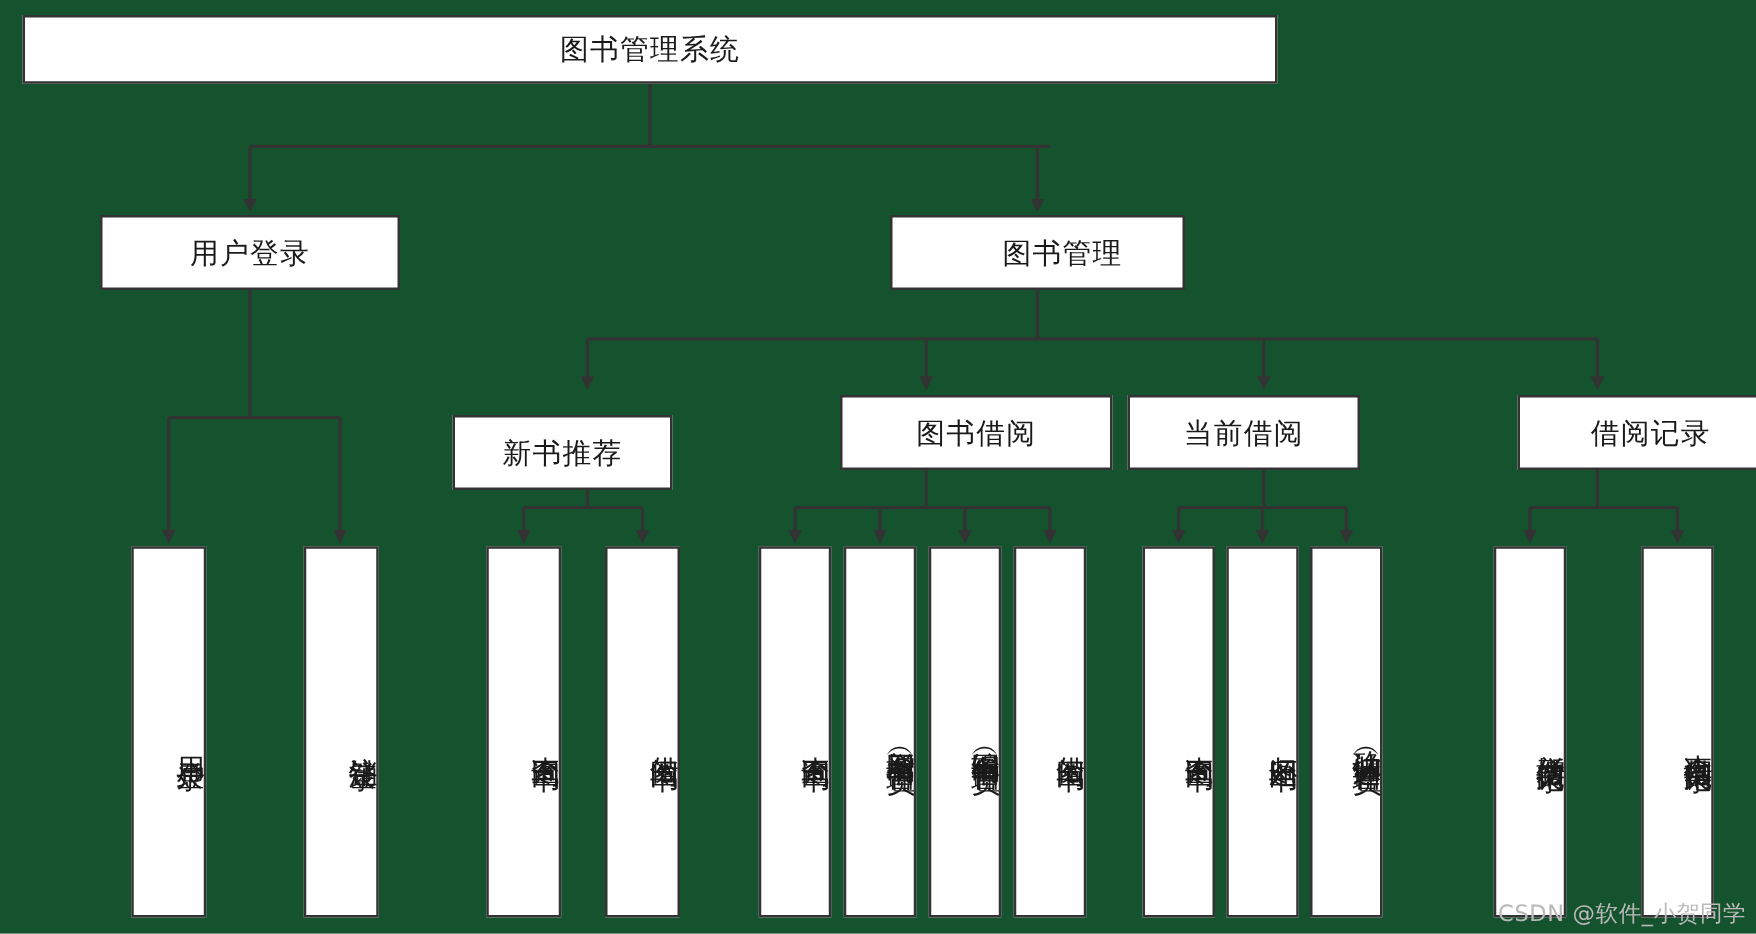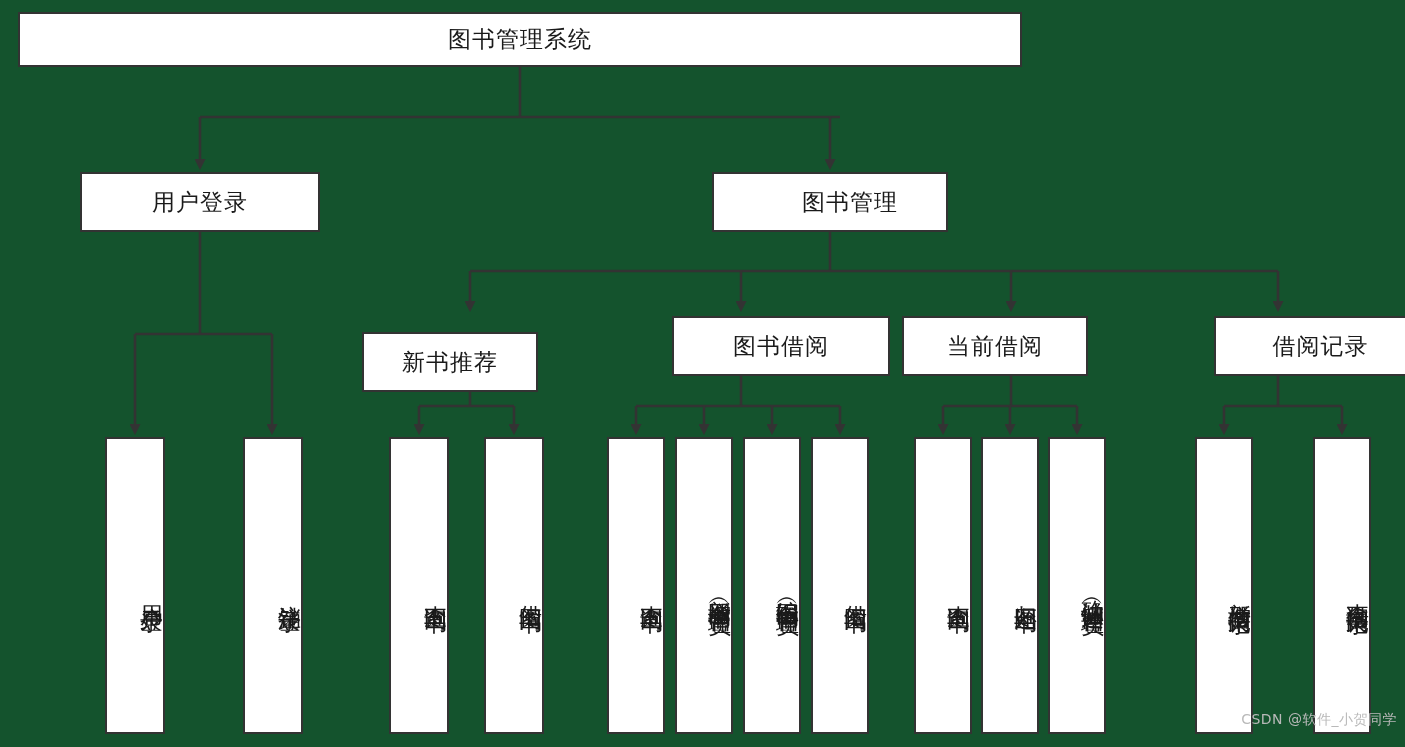--- a/index.html
+++ b/index.html
@@ -51,22 +51,22 @@
     position: absolute;
     left: 0;
     top: 0;
     width: 1405px;
     height: 747px;
     pointer-events: none;
   }
   .watermark {
     position: absolute;
     right: 8px;
-    bottom: 18px;
-    font-size: 14px;
+    bottom: 4px;
+    font-size: 18px;
     color: #b9b9b9;
     letter-spacing: 0.5px;
     white-space: nowrap;
   }
 </style>
 </head>
 <body>
 
 <div id="canvas">
 

